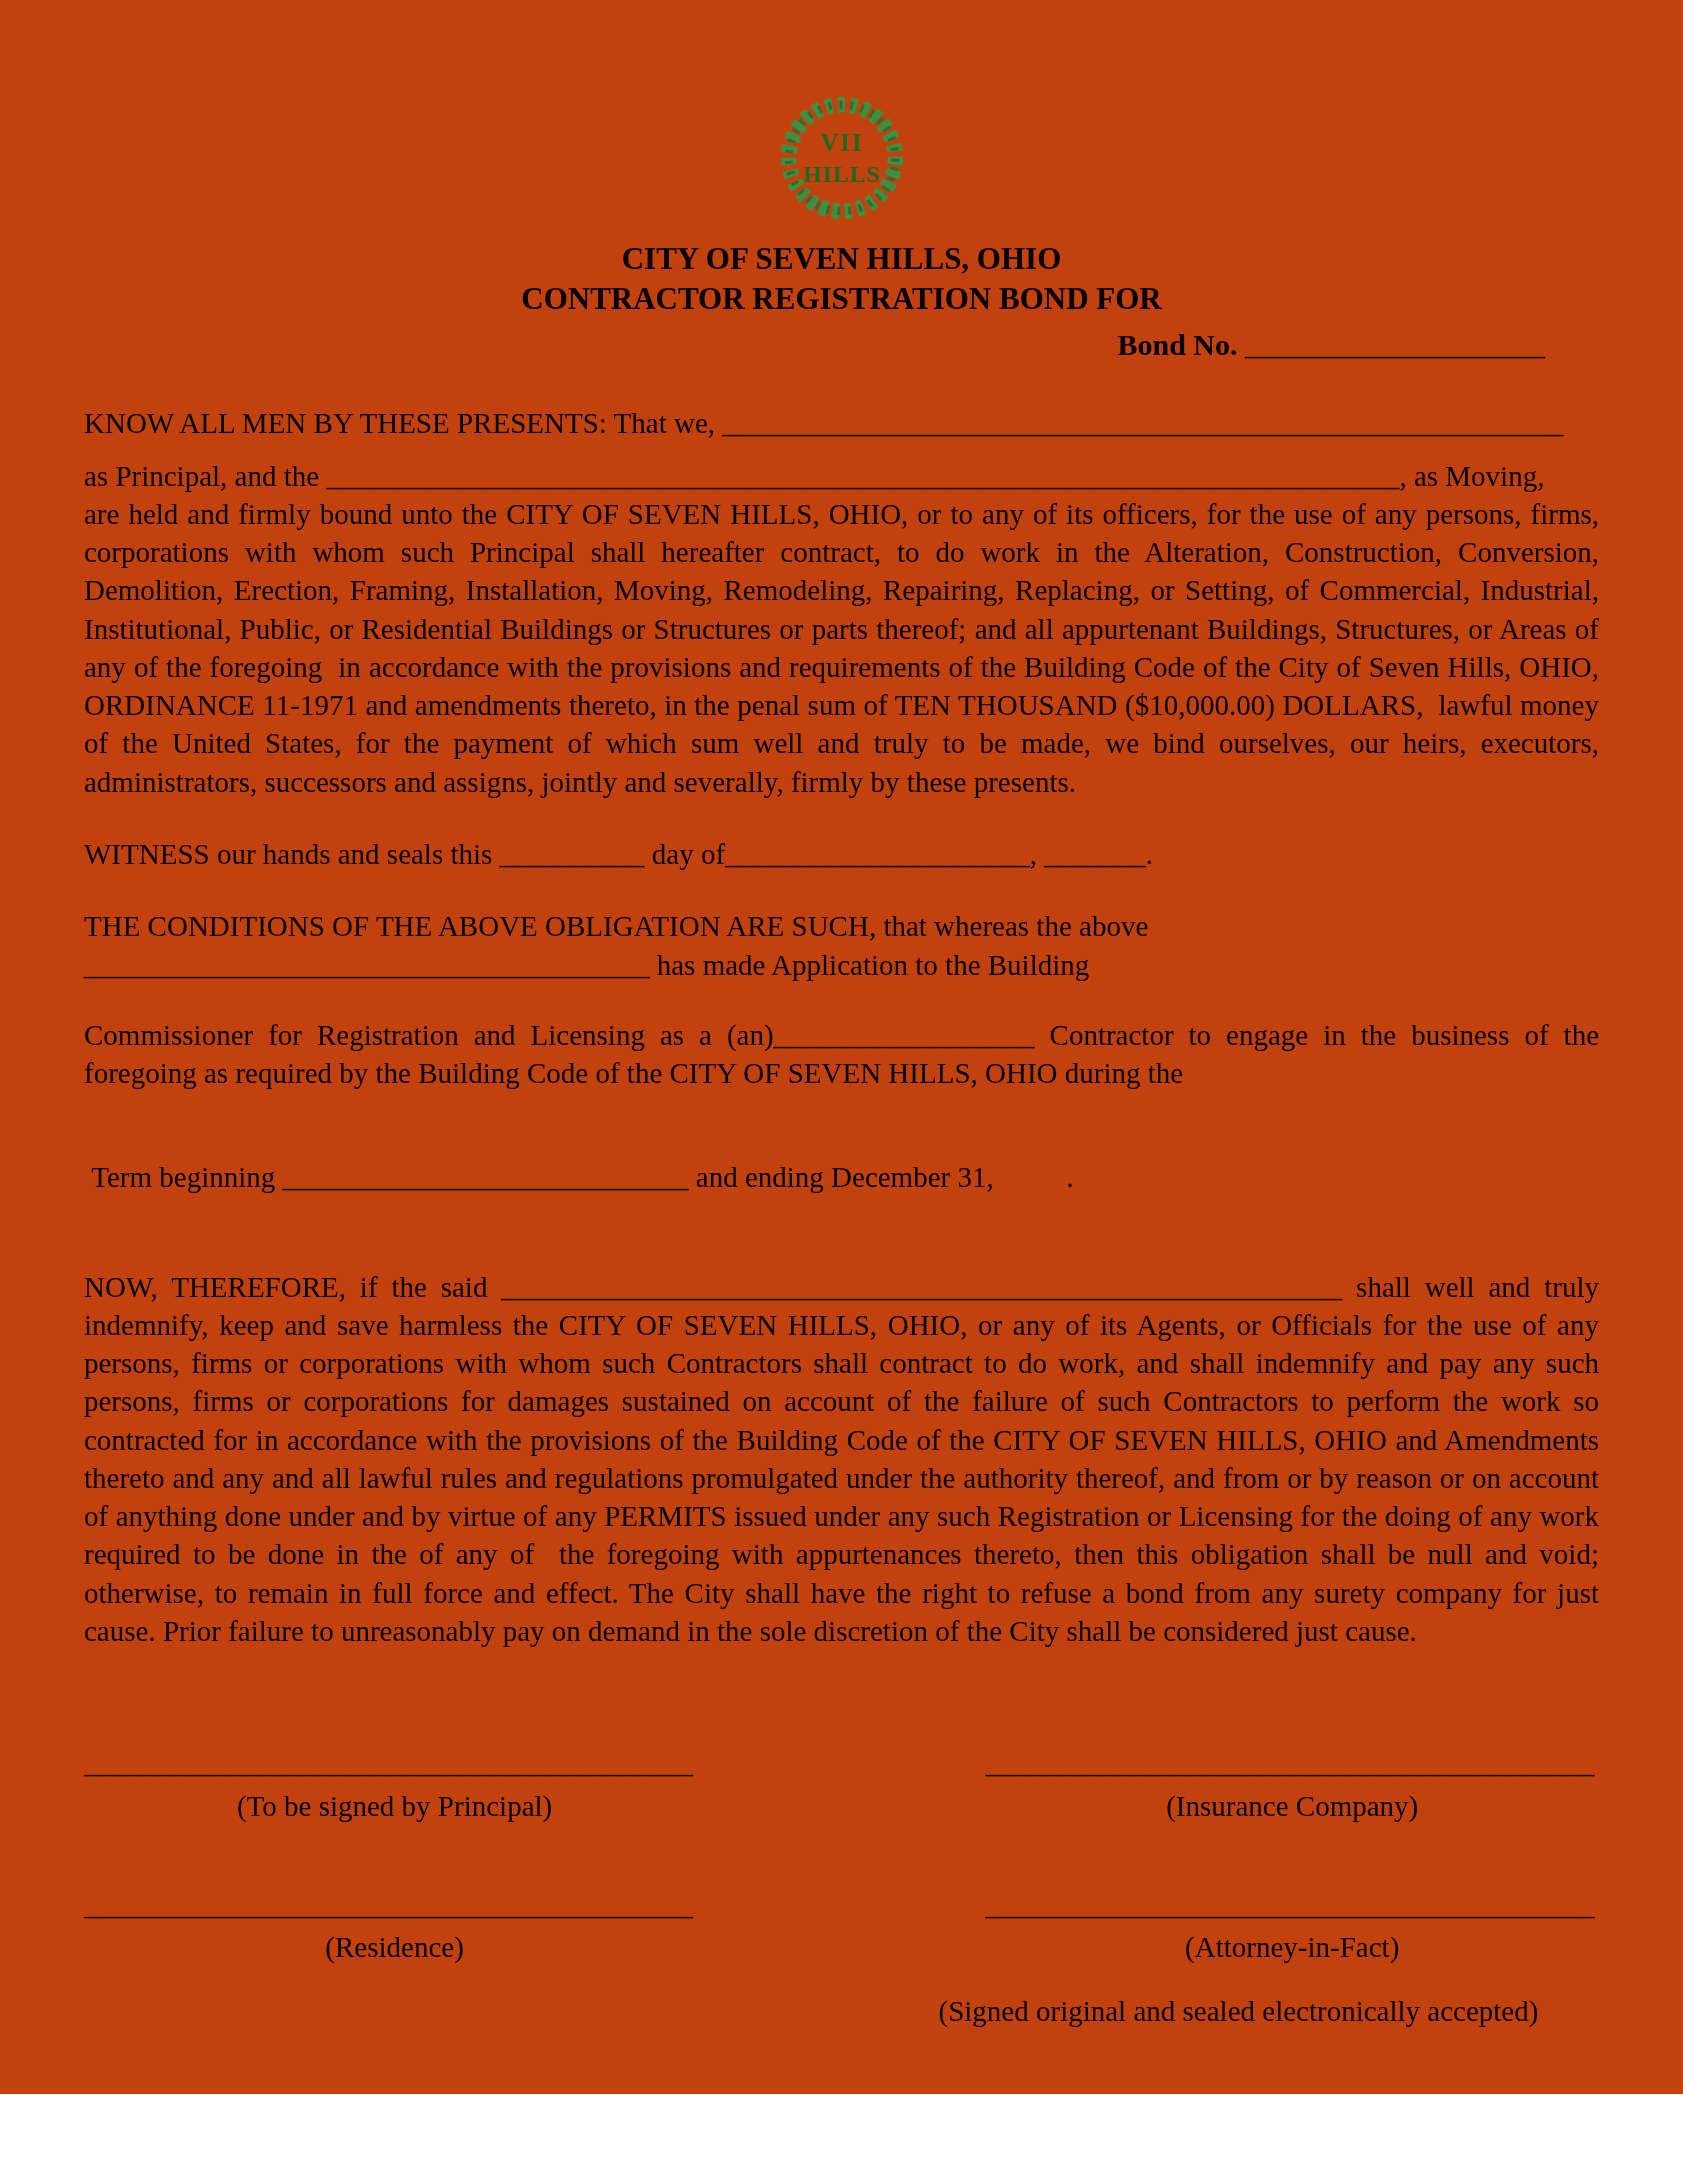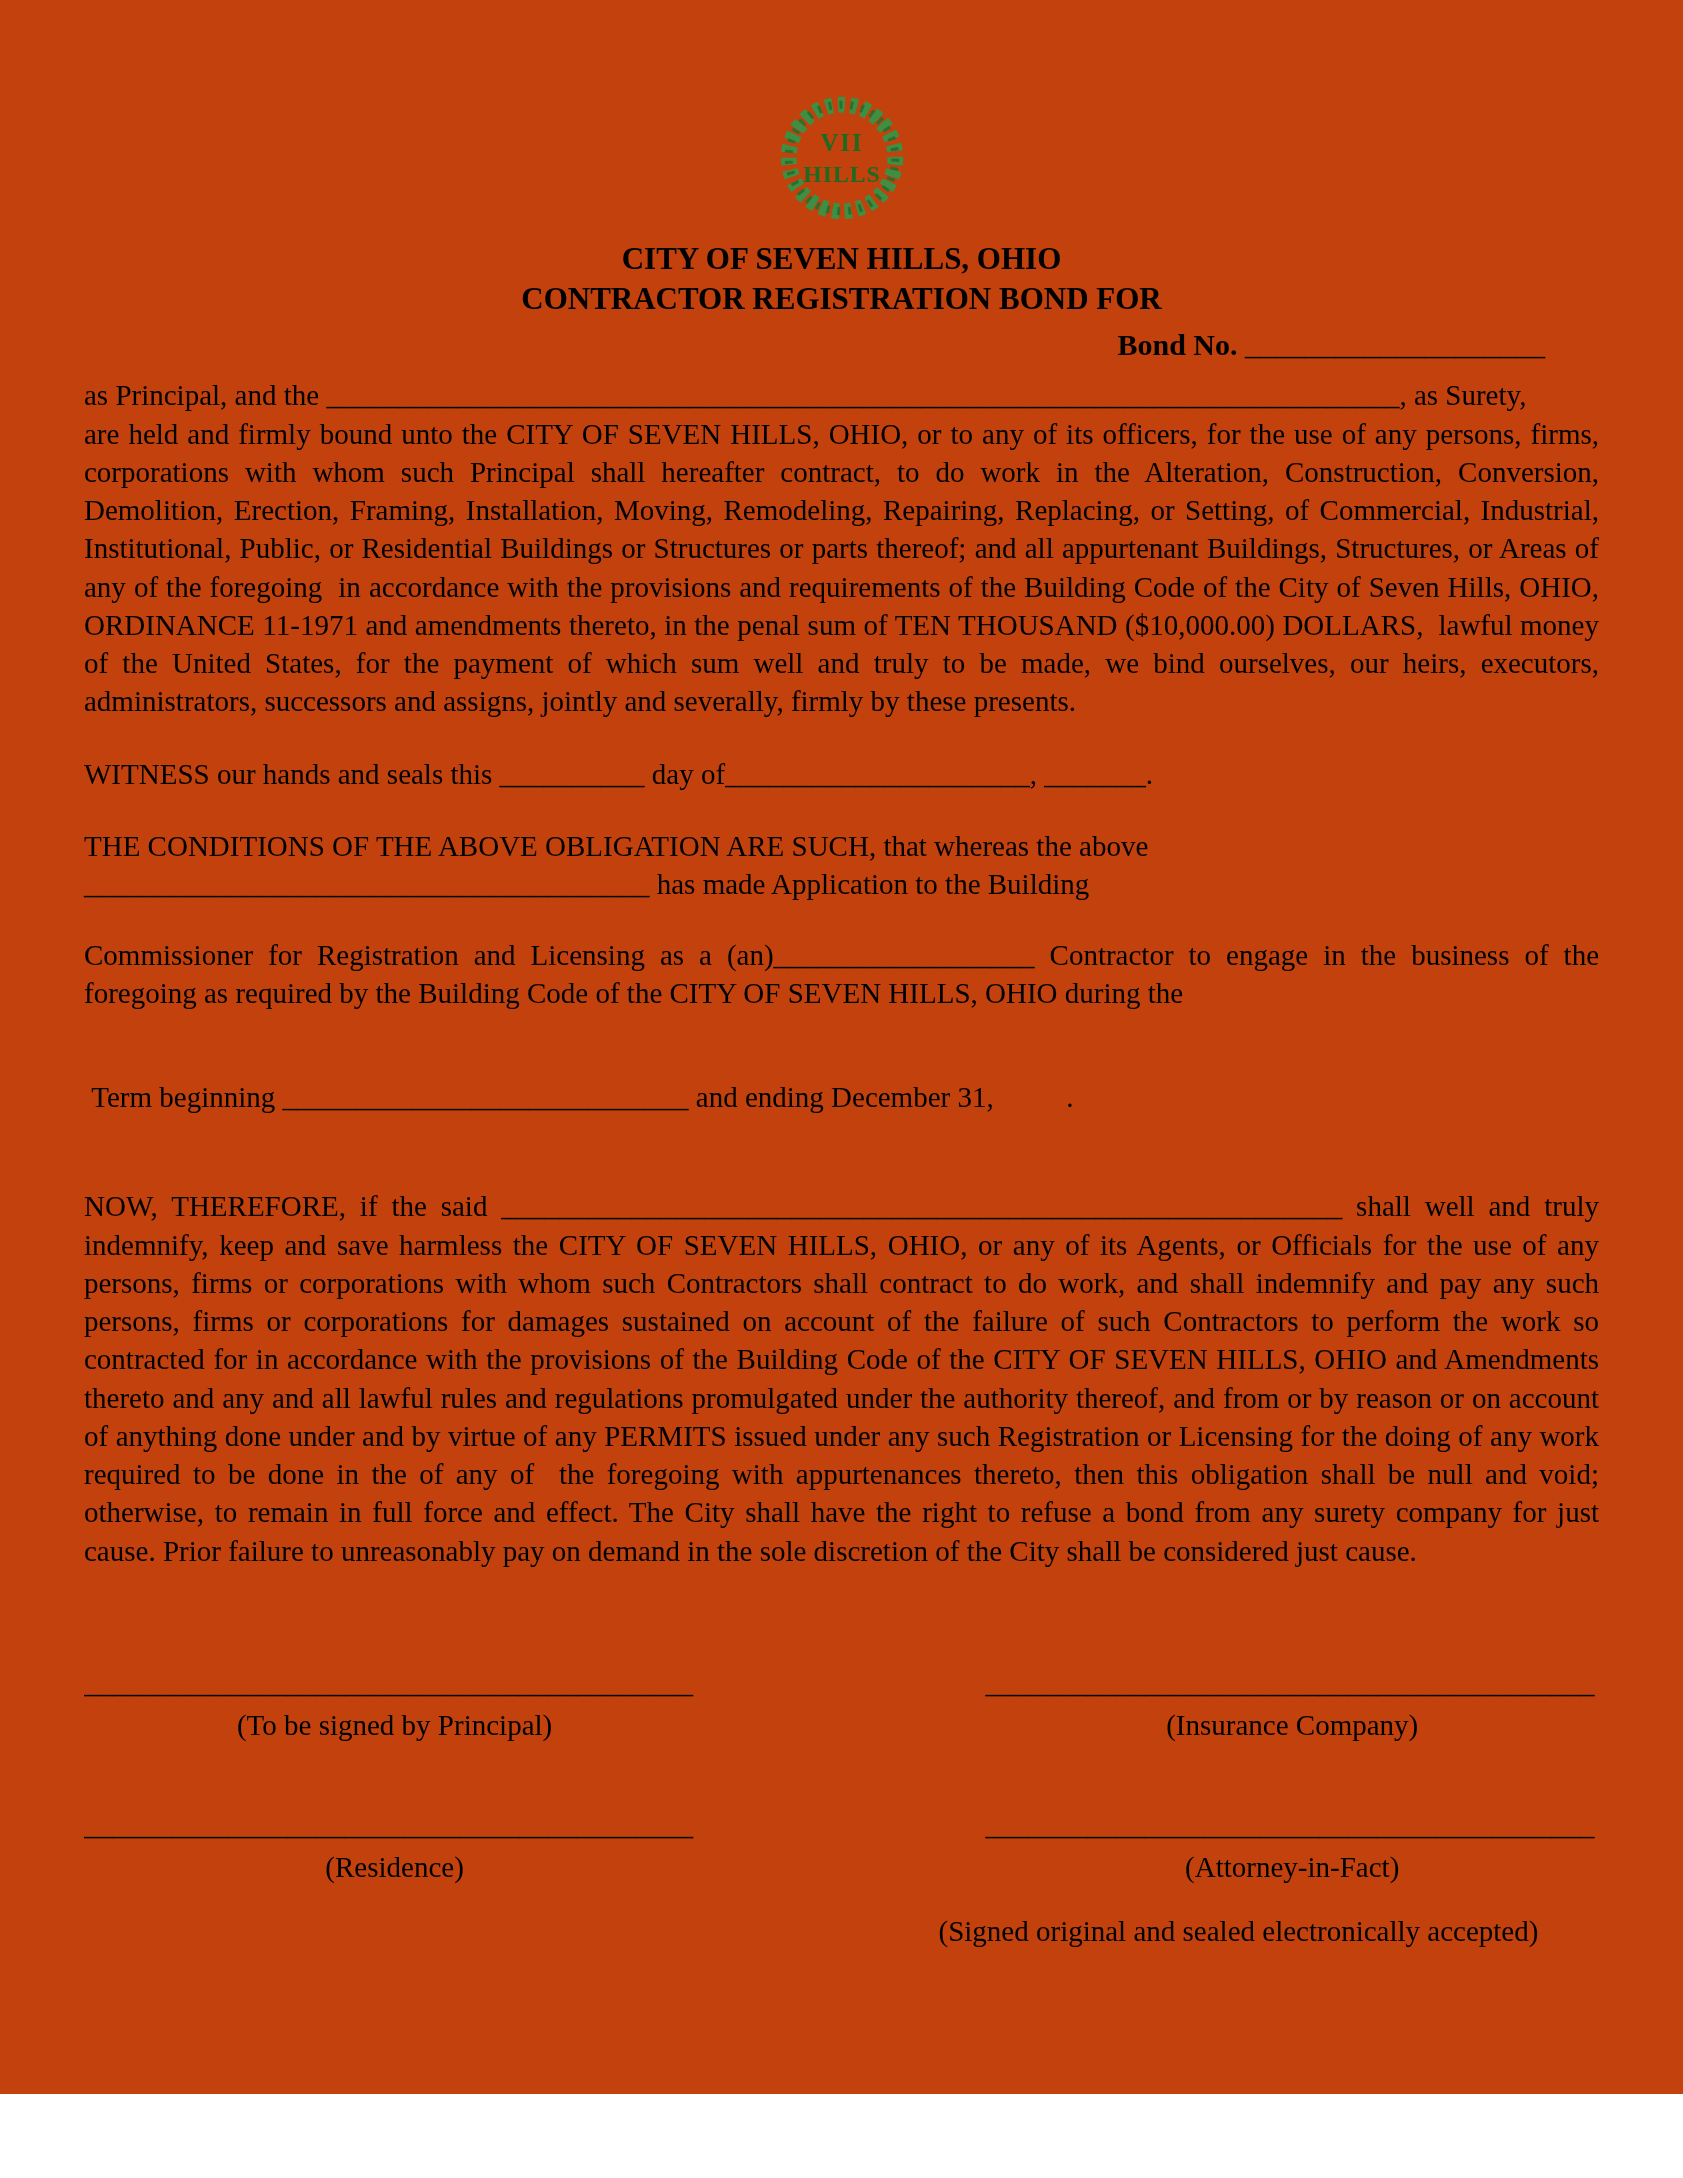--- a/index.html
+++ b/index.html
@@ -84,22 +84,23 @@
     </svg>
   </div>
 
   <div class="doc-title">
     <div>CITY OF SEVEN HILLS, OHIO</div>
     <div>CONTRACTOR REGISTRATION BOND FOR</div>
   </div>
 
   <div class="bond-row"><span>Bond No. </span><span class="bond-blank">____________________</span></div>
 
+  <div class="line mt-know">KNOW ALL MEN BY THESE PRESENTS: That we, __________________________________________________________</div>
 
-  <div class="line mt-principal">as Principal, and the __________________________________________________________________________, as Surety,</div>
+  <div class="line mt-principal">as Principal, and the __________________________________________________________________________, as Moving,</div>
 
   <div class="para">are held and firmly bound unto the CITY OF SEVEN HILLS, OHIO, or to any of its officers, for the use of any persons, firms, corporations with whom such Principal shall hereafter contract, to do work in the Alteration, Construction, Conversion, Demolition, Erection, Framing, Installation, Moving, Remodeling, Repairing, Replacing, or Setting, of Commercial, Industrial, Institutional, Public, or Residential Buildings or Structures or parts thereof; and all appurtenant Buildings, Structures, or Areas of any of the foregoing  in accordance with the provisions and requirements of the Building Code of the City of Seven Hills, OHIO, ORDINANCE 11-1971 and amendments thereto, in the penal sum of TEN THOUSAND ($10,000.00) DOLLARS,  lawful money of the United States, for the payment of which sum well and truly to be made, we bind ourselves, our heirs, executors, administrators, successors and assigns, jointly and severally, firmly by these presents.</div>
 
   <div class="line mt-witness">WITNESS our hands and seals this __________ day of_____________________, _______.</div>
 
   <div class="line mt-cond">THE CONDITIONS OF THE ABOVE OBLIGATION ARE SUCH, that whereas the above</div>
   <div class="line">_______________________________________ has made Application to the Building</div>
 
   <div class="para mt-comm">Commissioner for Registration and Licensing as a (an)__________________ Contractor to engage in the business of the foregoing as required by the Building Code of the CITY OF SEVEN HILLS, OHIO during the</div>
 

